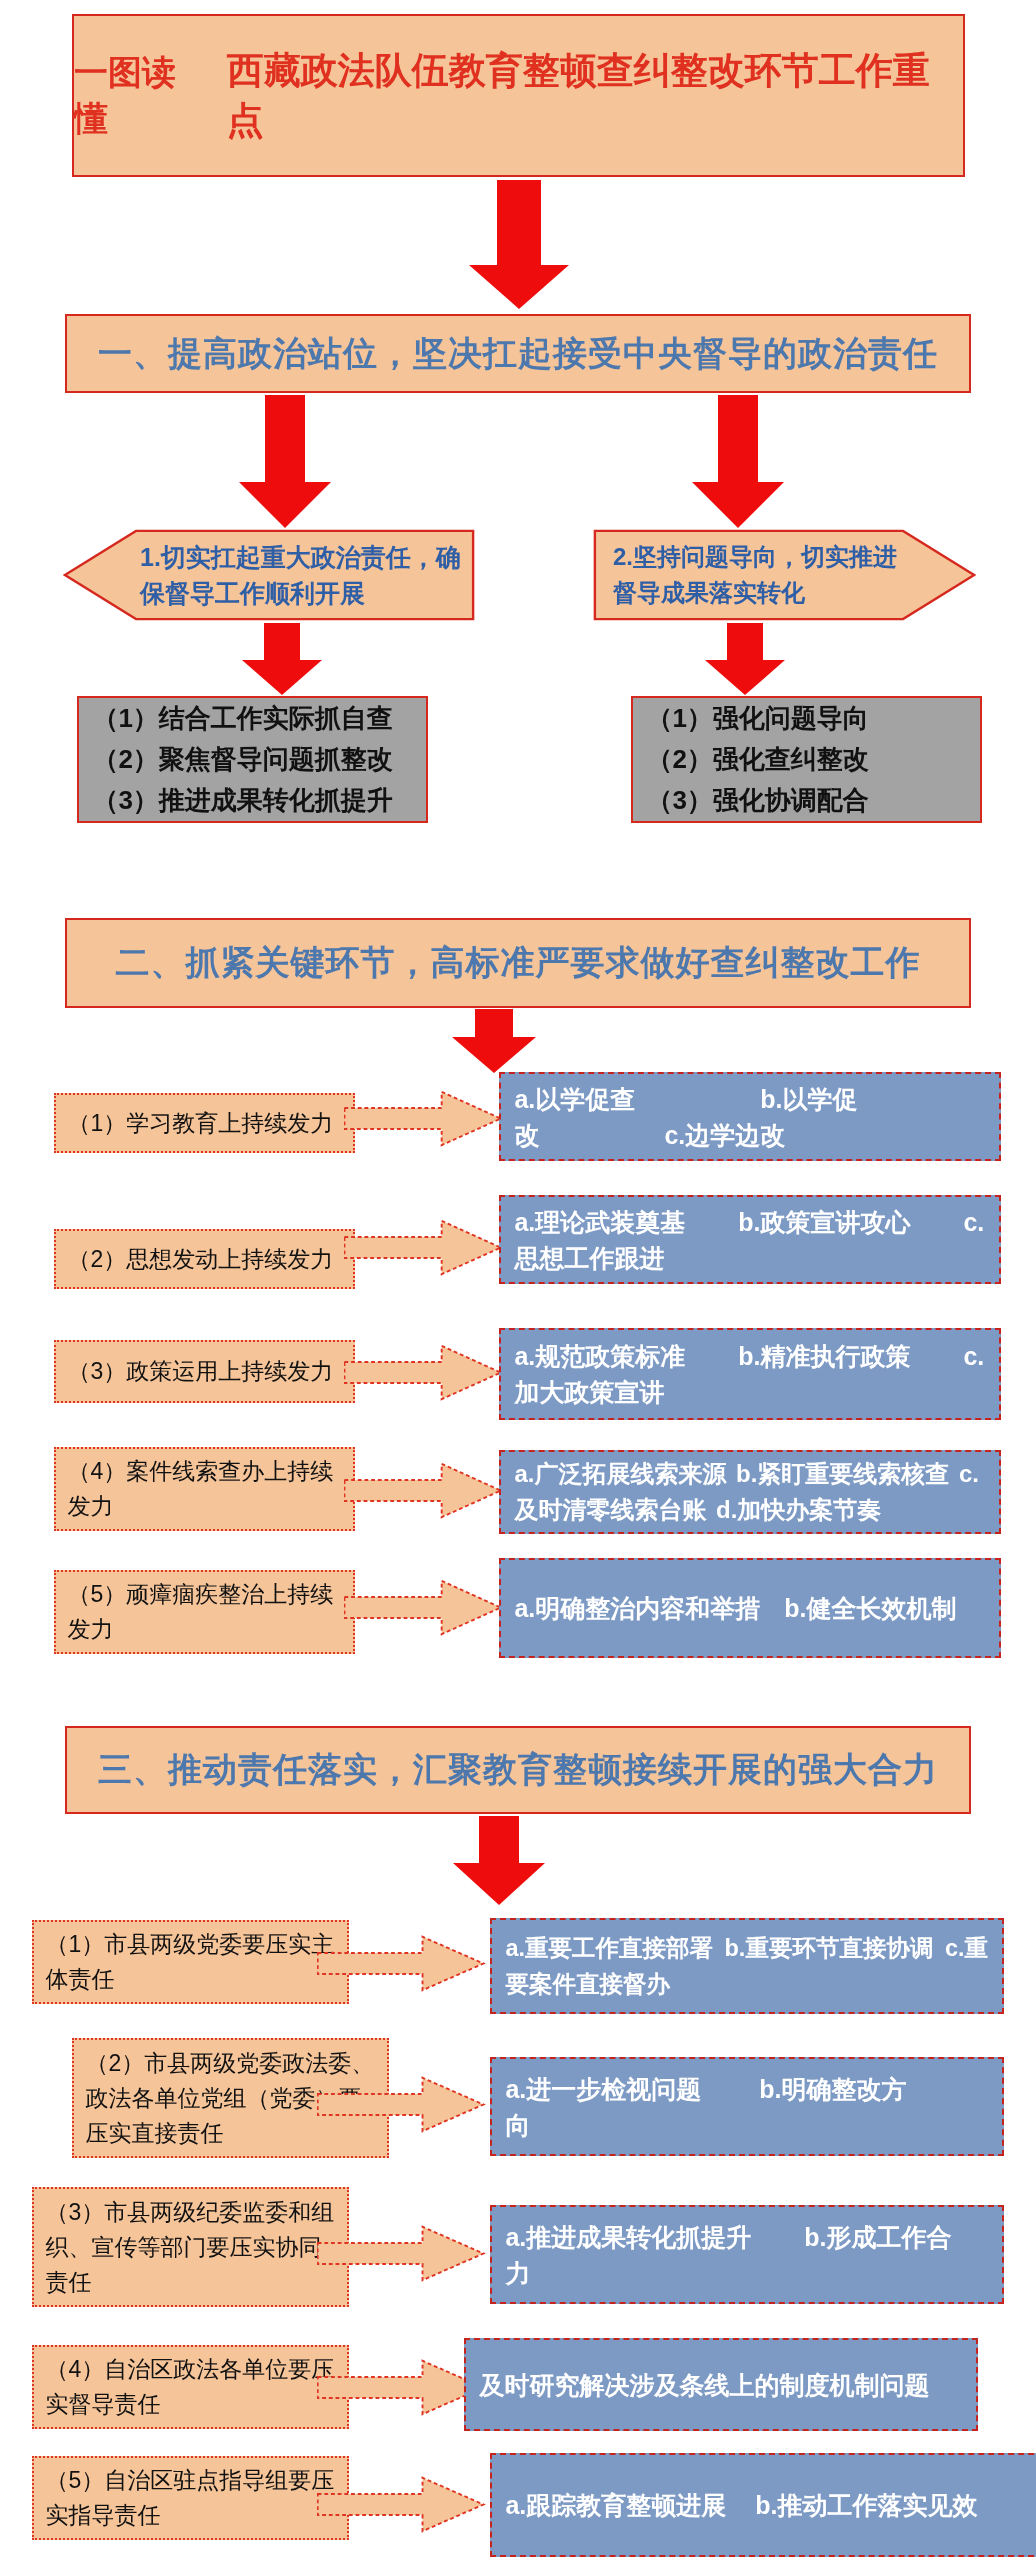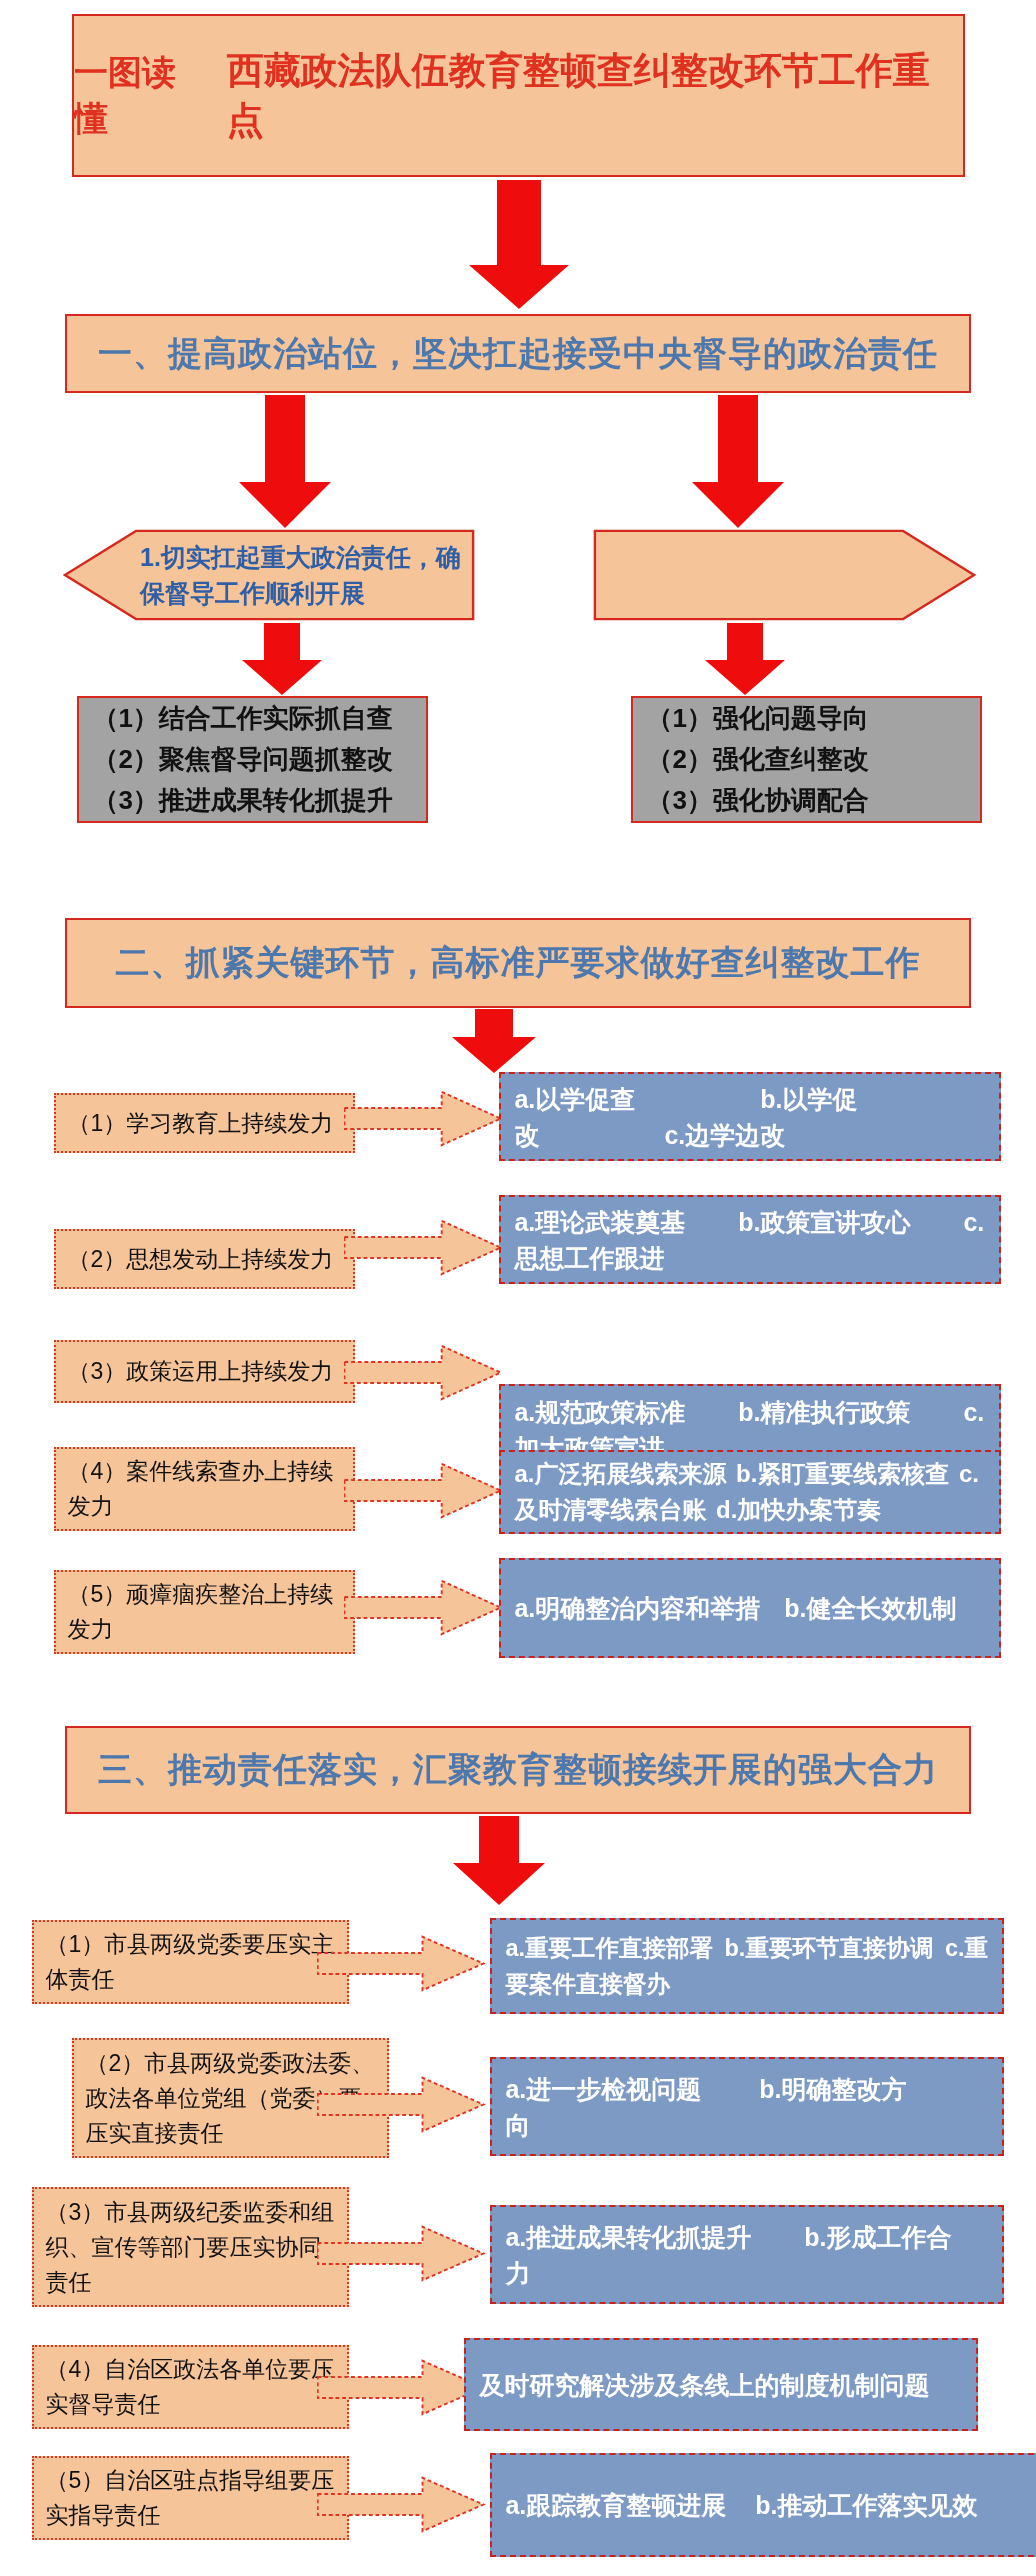--- a/index.html
+++ b/index.html
@@ -78,20 +78,21 @@
   <div class="hex" style="left:63px;top:528px;width:413px;height:94px;">
     <svg viewBox="0 0 430 98" preserveAspectRatio="none">
       <polygon points="2,49 76,3 427,3 427,95 76,95" fill="#f6c499" stroke="#d5281e" stroke-width="2.5"></polygon>
     </svg>
     <div class="hex-text" style="left:77px;right:7.7px;">1.切实扛起重大政治责任，确保督导工作顺利开展</div>
   </div>
   <div class="hex" style="left:592px;top:528px;width:384px;height:94px;">
     <svg viewBox="0 0 400 98" preserveAspectRatio="none">
       <polygon points="3,3 324,3 398,49 324,95 3,95" fill="#f6c499" stroke="#d5281e" stroke-width="2.5"></polygon>
     </svg>
+    <div class="hex-text" style="left:21px;right:67px;font-size:24px;">2.坚持问题导向，切实推进督导成果落实转化</div>
   </div>
 
   <div class="v-arrow" style="left:242px;top:623px;">
     <div class="va-shaft" style="width:36px;height:37px;"></div>
     <div class="va-head" style="border-left:40px solid transparent;border-right:40px solid transparent;border-top:35px solid #ee0c0c;"></div>
   </div>
   <div class="v-arrow" style="left:705px;top:623px;">
     <div class="va-shaft" style="width:36px;height:37px;"></div>
     <div class="va-head" style="border-left:40px solid transparent;border-right:40px solid transparent;border-top:35px solid #ee0c0c;"></div>
   </div>
@@ -127,21 +128,21 @@
     <polygon points="0,21 102,21 102,4 164,32 102,60 102,43 0,43" fill="#f6c499" stroke="#e03422" stroke-width="2" stroke-dasharray="4 3"></polygon>
   </svg>
   <div class="abs blue-box g55" style="left:499px;top:1195px;width:502px;height:89px;">
     <span class="wrap"><span class="bi">a.理论武装奠基</span><span class="bi">b.政策宣讲攻心</span><span class="bi">c.思想工作跟进</span></span>
   </div>
 
   <div class="abs label-box" style="left:54px;top:1340px;width:301px;height:63px;">（3）政策运用上持续发力</div>
   <svg class="flow-arrow" style="left:344px;top:1342px;" width="161" height="61" viewBox="0 0 168 64">
     <polygon points="0,21 102,21 102,4 164,32 102,60 102,43 0,43" fill="#f6c499" stroke="#e03422" stroke-width="2" stroke-dasharray="4 3"></polygon>
   </svg>
-  <div class="abs blue-box g55" style="left:499px;top:1384px;width:502px;height:92px;">
+  <div class="abs blue-box g55" style="left:499px;top:1328px;width:502px;height:92px;">
     <span class="wrap"><span class="bi">a.规范政策标准</span><span class="bi">b.精准执行政策</span><span class="bi">c.加大政策宣讲</span></span>
   </div>
 
   <div class="abs label-box" style="left:54px;top:1447px;width:301px;height:84px;">（4）案件线索查办上持续发力</div>
   <svg class="flow-arrow" style="left:344px;top:1460px;" width="161" height="61" viewBox="0 0 168 64">
     <polygon points="0,21 102,21 102,4 164,32 102,60 102,43 0,43" fill="#f6c499" stroke="#e03422" stroke-width="2" stroke-dasharray="4 3"></polygon>
   </svg>
   <div class="abs blue-box g10 f25" style="left:499px;top:1450px;width:502px;height:84px;">
     <span class="wrap"><span class="bi">a.广泛拓展线索来源</span><span class="bi">b.紧盯重要线索核查</span><span class="bi">c.及时清零线索台账</span><span class="bi">d.加快办案节奏</span></span>
   </div>

